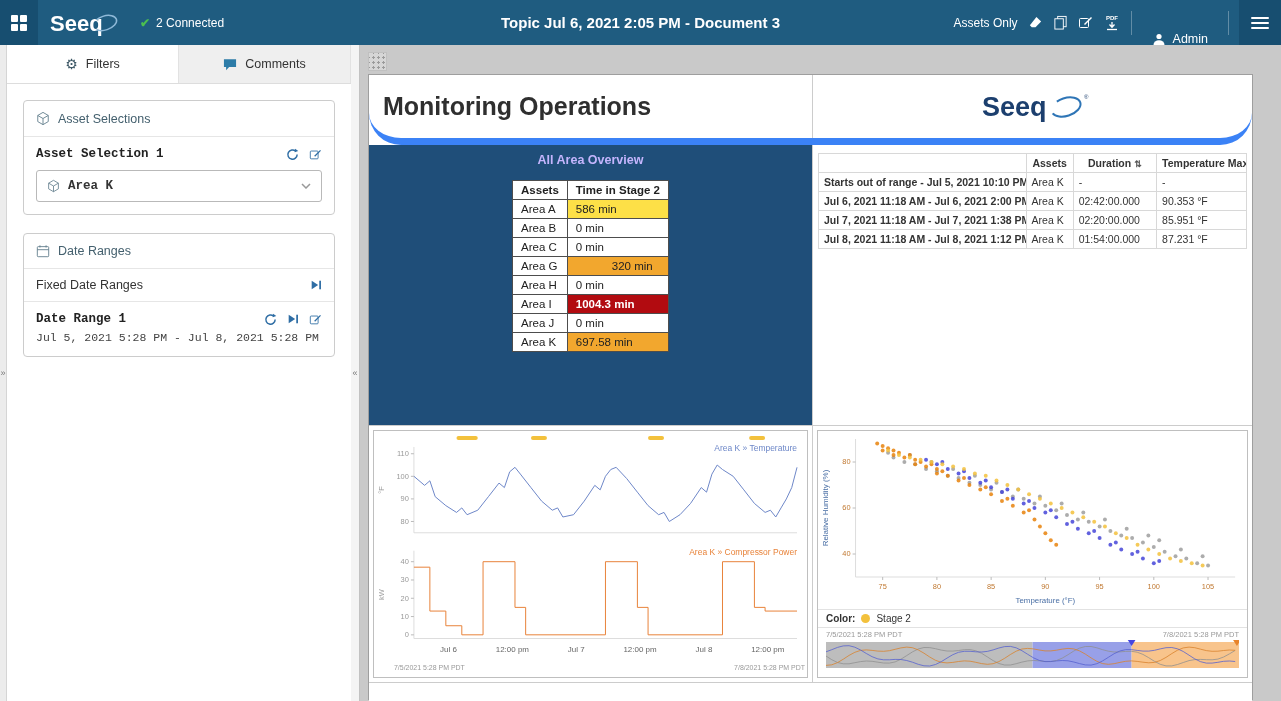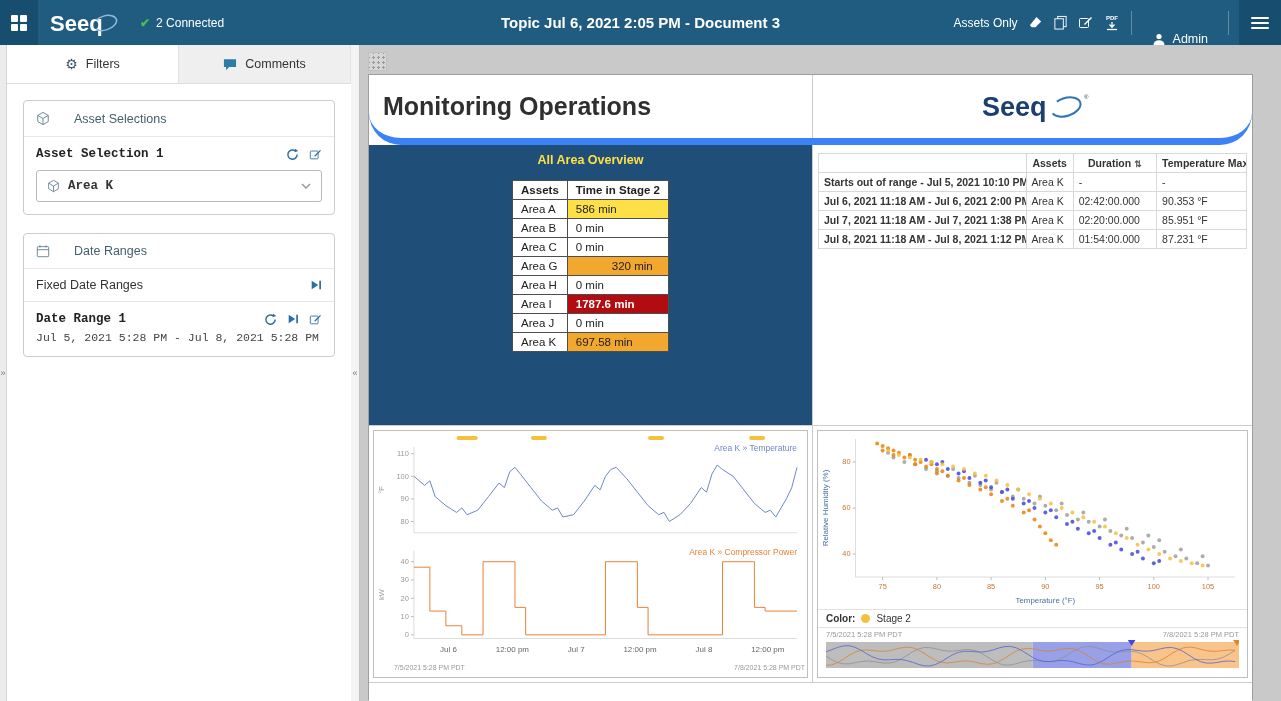--- a/index.html
+++ b/index.html
@@ -32,21 +32,21 @@
   .sidebar { width:344px; background:#fff; display:flex; flex-direction:column; }
   .collapse-strip { width:9px; background:#f4f4f4; border-right:1px solid #c2c2c2; display:flex; align-items:center; justify-content:center; font-size:9px; color:#777; cursor:pointer; }
 
   
   .tabbar { display:flex; background:#efefef; border-bottom:1px solid #ddd; }
   .tab { flex:1; height:38px; display:flex; align-items:center; justify-content:center; gap:8px; font-size:12.5px; color:#333; cursor:pointer; border-right:1px solid #e2e2e2; }
   .tab.active { background:#fff; border-right:1px solid #e2e2e2; }
   .gear-glyph { font-size:14px; color:#3d5866; line-height:1; }
   .cards { padding:16px 16px 0; overflow:hidden; }
   .card { border:1px solid #ccc; border-radius:4px; background:#fff; margin-bottom:18px; }
-  .card-header { display:flex; align-items:center; gap:24px; padding:10px 12px; font-size:12.5px; color:#44606e; border-bottom:1px solid #e6e6e6; }
+  .card-header { display:flex; align-items:center; gap:8px; padding:10px 12px; font-size:12.5px; color:#44606e; border-bottom:1px solid #e6e6e6; }
   .card-body { padding:10px 12px 12px;font-family:Liberation Mono, monospace; }
   .row-flex { display:flex; align-items:center; }
   .label-bold { font-weight:bold; font-size:12.5px; color:#222; }
   .icon-btn { margin-left:10px; display:flex; align-items:center; cursor:pointer; }
   .spacer { flex:1; }
   .select-box { margin-top:9px; height:32px; border:1px solid #b9b9b9; border-radius:3px; display:flex; align-items:center; padding:0 10px; gap:8px; background:#fff; cursor:pointer; }
   .select-box .sel-label { font-weight:bold; font-size:12.5px; color:#333; }
   .select-box .chev { margin-left:auto; display:flex; }
   .fixed-row { display:flex; align-items:center; padding:9px 12px; border-bottom:1px solid #e6e6e6; font-size:12.5px; color:#333; }
   .date-line { font-size:11.5px; color:#444; margin-top:5px; }
@@ -57,21 +57,21 @@
     background-color:#d6d6d6;
     background-image:radial-gradient(#9a9a9a 1px, transparent 1.2px);
     background-size:5px 5px; background-position:2px 2px; cursor:grab; }
   .page { width:885px; background:#fff; border:1px solid #9e9e9e; height:626px; }
   .row-head { display:grid; grid-template-columns:444px 1fr; height:70px; border-bottom:7px solid #3b82f6;border-radius:32px; }
   .cell-heading { display:flex; align-items:center; padding-left:14px; border-right:1px solid #ccc; }
   .cell-heading h1 { font-size:25px; margin:0; color:#2f2f2f; font-weight:bold; }
   .cell-logo { display:flex; align-items:center; justify-content:center; }
   .row-mid { display:grid; grid-template-columns:444px 1fr; height:281px; border-bottom:1px solid #ccc; }
   .cell-overview { background:#1f4e79; border-right:1px solid #ccc; }
-  .ov-title { color:#fde047; font-weight:bold; font-size:12.5px; text-align:center; padding-top:8px; }
+  .ov-title { color:#c4b5fd; font-weight:bold; font-size:12.5px; text-align:center; padding-top:8px; }
   table.overview { margin:13px auto 0; border-collapse:collapse; background:#fff; font-size:11.5px; color:#222; }
   .overview th, .overview td { border:1px solid #4d4d4d; padding:3px 8px; }
   .overview th { font-weight:bold; text-align:center; white-space:nowrap; }
   .overview td.val { min-width:96px; text-align:left; }
   .cell-capsules { padding:8px 5px; background:#fff; }
   table.capsules { width:100%; border-collapse:collapse; font-size:10.5px; color:#333; table-layout:fixed; }
   .capsules th, .capsules td { border:1px solid #d8d8d8; padding:3px 5px; overflow:hidden; white-space:nowrap; }
   .capsules th { font-weight:bold; text-align:center; }
   .capsules td:first-child { font-weight:bold; }
   .sort-glyph { font-size:9px; color:#555; margin-left:3px; cursor:pointer; }
@@ -309,21 +309,21 @@
               <tr>
                   <td>Area G</td>
                   <td class="val" style="background: rgb(242, 167, 46); padding-left: 44px;">320 min</td>
                 </tr>
               <tr>
                   <td>Area H</td>
                   <td class="val">0 min</td>
                 </tr>
               <tr>
                   <td>Area I</td>
-                  <td class="val" style="background: rgb(178, 11, 16); color: rgb(255, 255, 255); font-weight: bold;">1787.6 min</td>
+                  <td class="val" style="background: rgb(178, 11, 16); color: rgb(255, 255, 255); font-weight: bold;">1004.3 min</td>
                 </tr>
               <tr>
                   <td>Area J</td>
                   <td class="val">0 min</td>
                 </tr>
               <tr>
                   <td>Area K</td>
                   <td class="val" style="background: rgb(242, 167, 46);">697.58 min</td>
                 </tr>
             </tbody>

